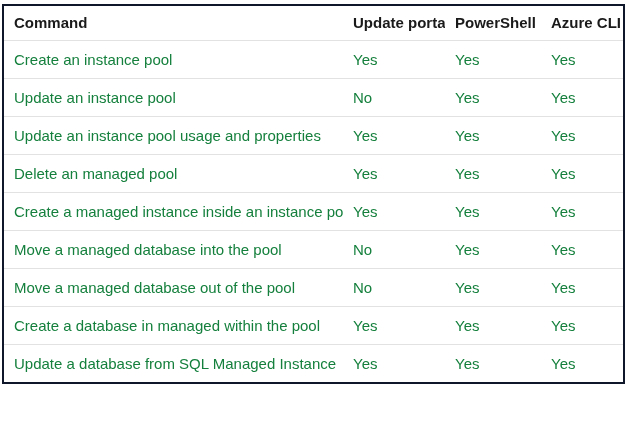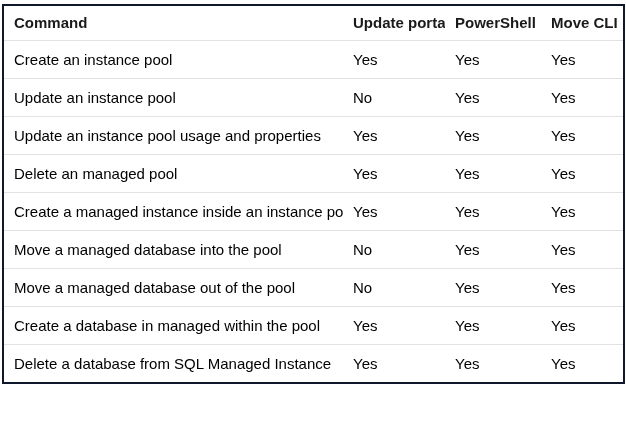--- a/index.html
+++ b/index.html
@@ -33,21 +33,21 @@
   table.support-table th {
     font-size: 15px;
     font-weight: bold;
     color: #1a1a1a;
     padding: 8px 10px 9px 10px;
     line-height: 17px;
   }
   table.support-table td {
     font-size: 15px;
     font-weight: normal;
-    color: #000000;
+    color: #15803d;
     padding: 10px 10px;
     line-height: 17px;
   }
   col.c-command { width: 340px; }
   col.c-portal  { width: 102px; }
   col.c-ps     { width: 96px; }
   col.c-cli    { width: 83px; }
 </style>
 </head>
 <body>
@@ -58,21 +58,21 @@
       <col class="c-command">
       <col class="c-portal">
       <col class="c-ps">
       <col class="c-cli">
     </colgroup>
     <thead>
       <tr>
           <th>Command</th>
           <th>Update portal</th>
           <th>PowerShell</th>
-          <th>Move CLI</th>
+          <th>Azure CLI</th>
         </tr>
     </thead>
     <tbody>
         <tr>
           <td>Create an instance pool</td>
           <td>Yes</td>
           <td>Yes</td>
           <td>Yes</td>
         </tr>
         <tr>
@@ -111,20 +111,20 @@
           <td>Yes</td>
           <td>Yes</td>
         </tr>
         <tr>
           <td>Create a database in managed within the pool</td>
           <td>Yes</td>
           <td>Yes</td>
           <td>Yes</td>
         </tr>
         <tr>
-          <td>Delete a database from SQL Managed Instance</td>
+          <td>Update a database from SQL Managed Instance</td>
           <td>Yes</td>
           <td>Yes</td>
           <td>Yes</td>
         </tr>
       </tbody>
   </table>
 </div>
 
 </body></html>

